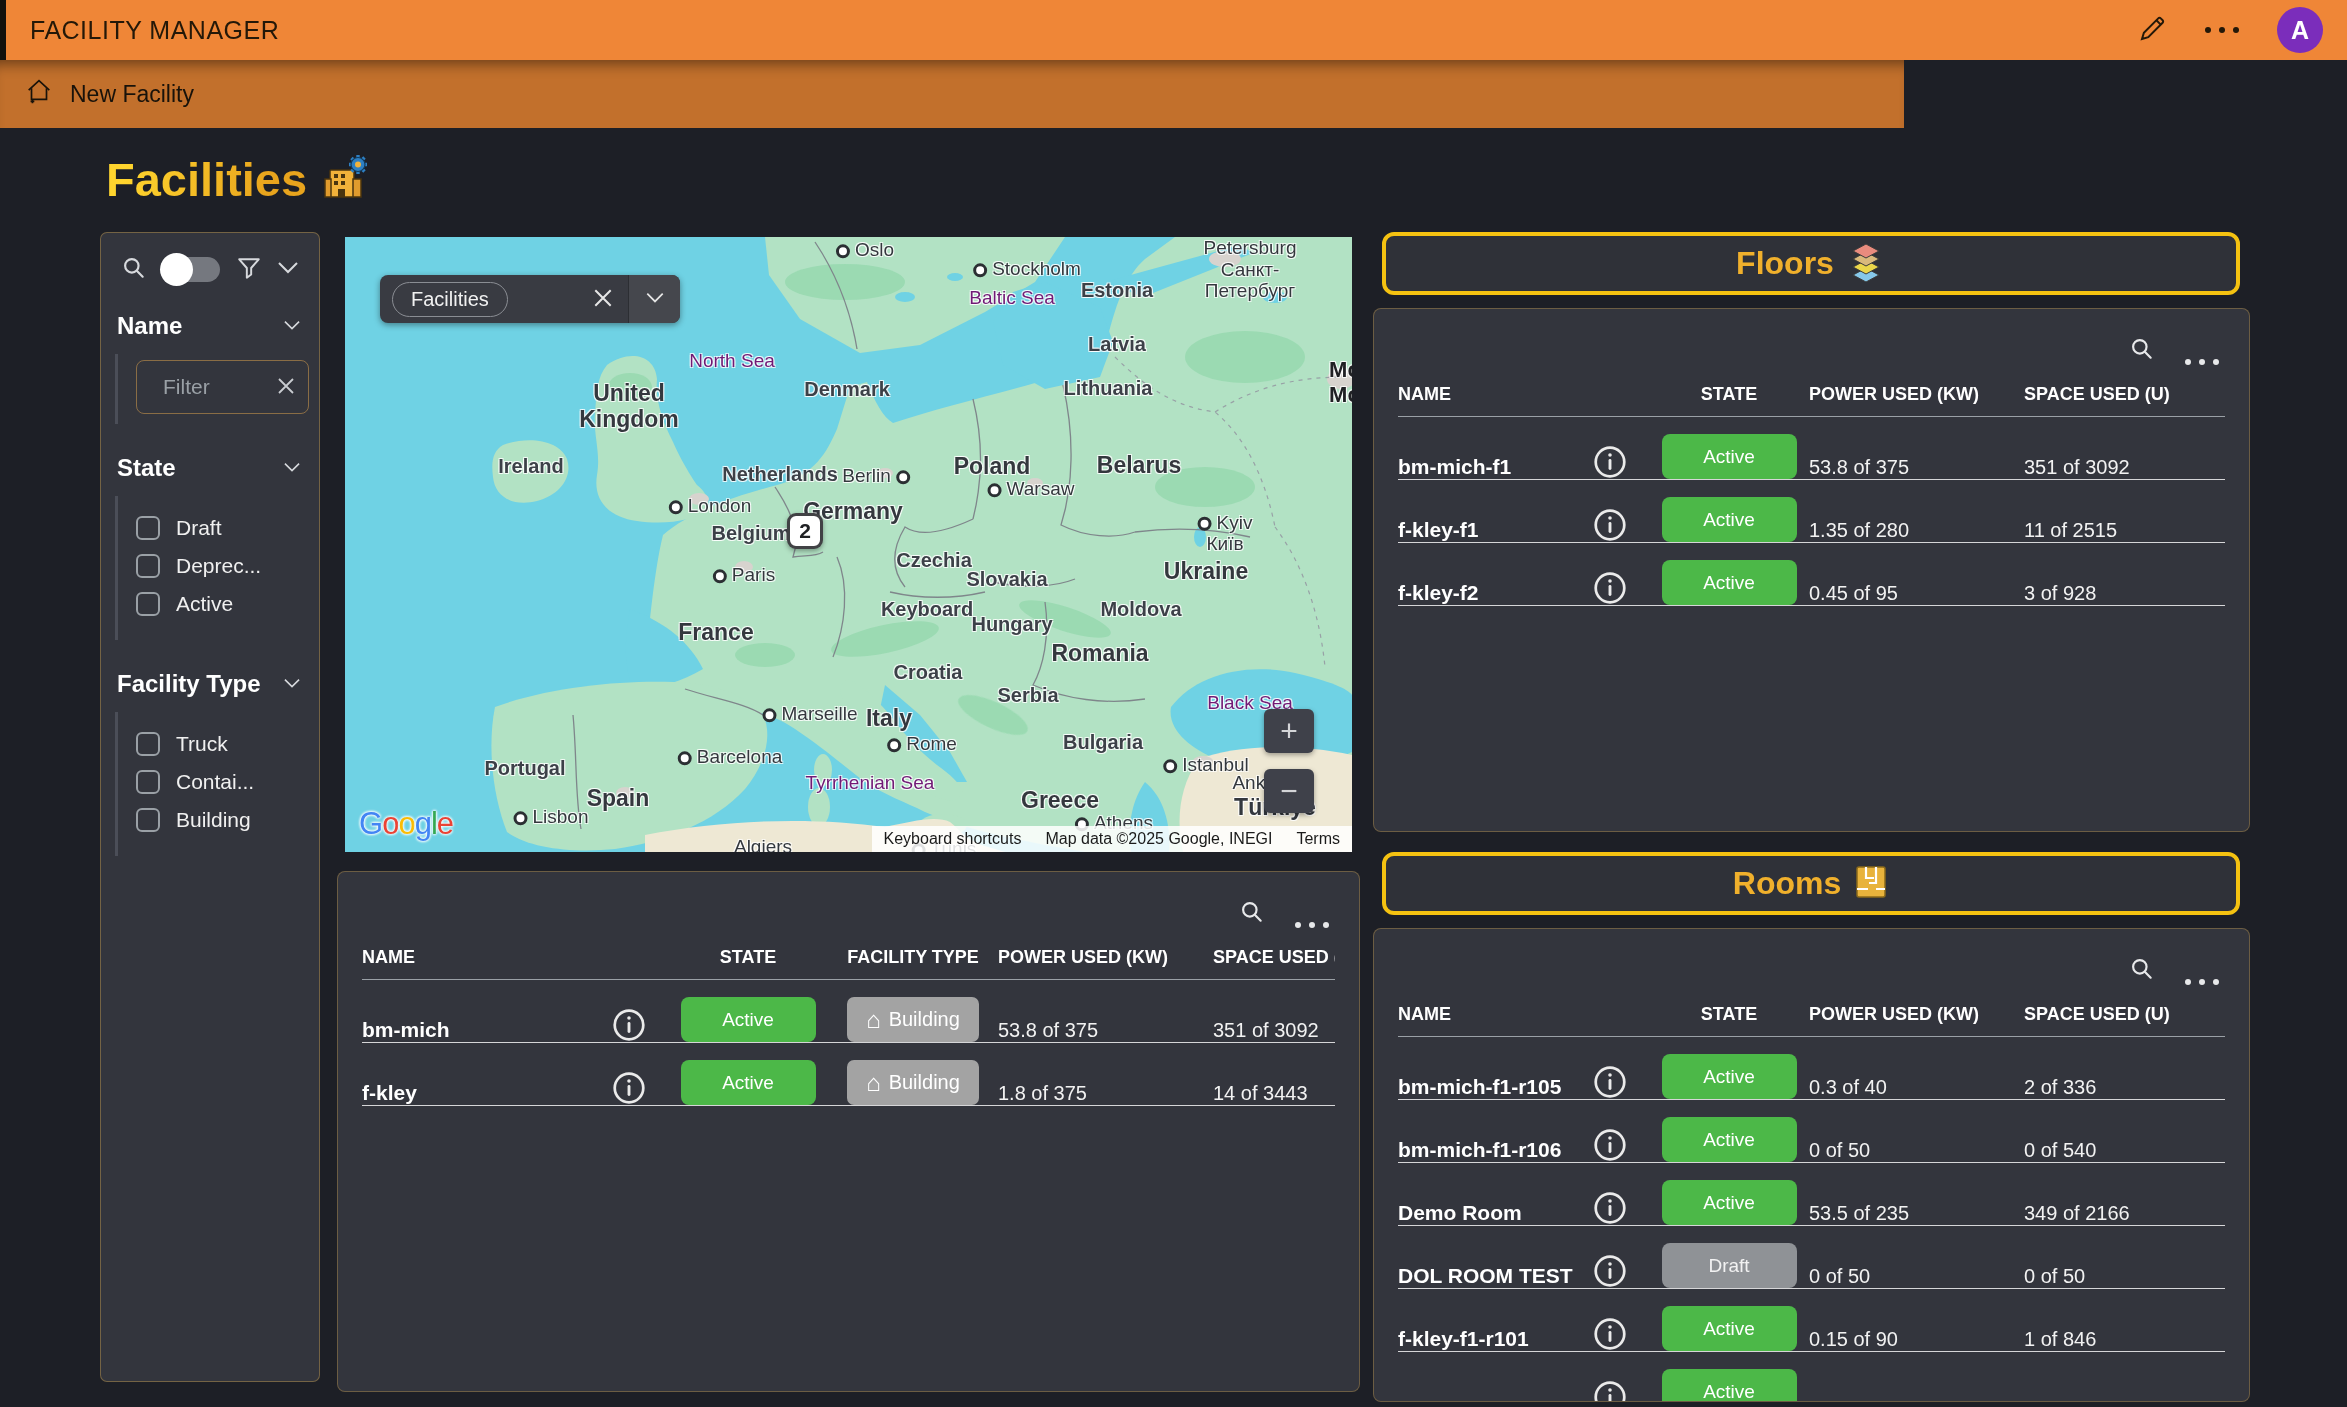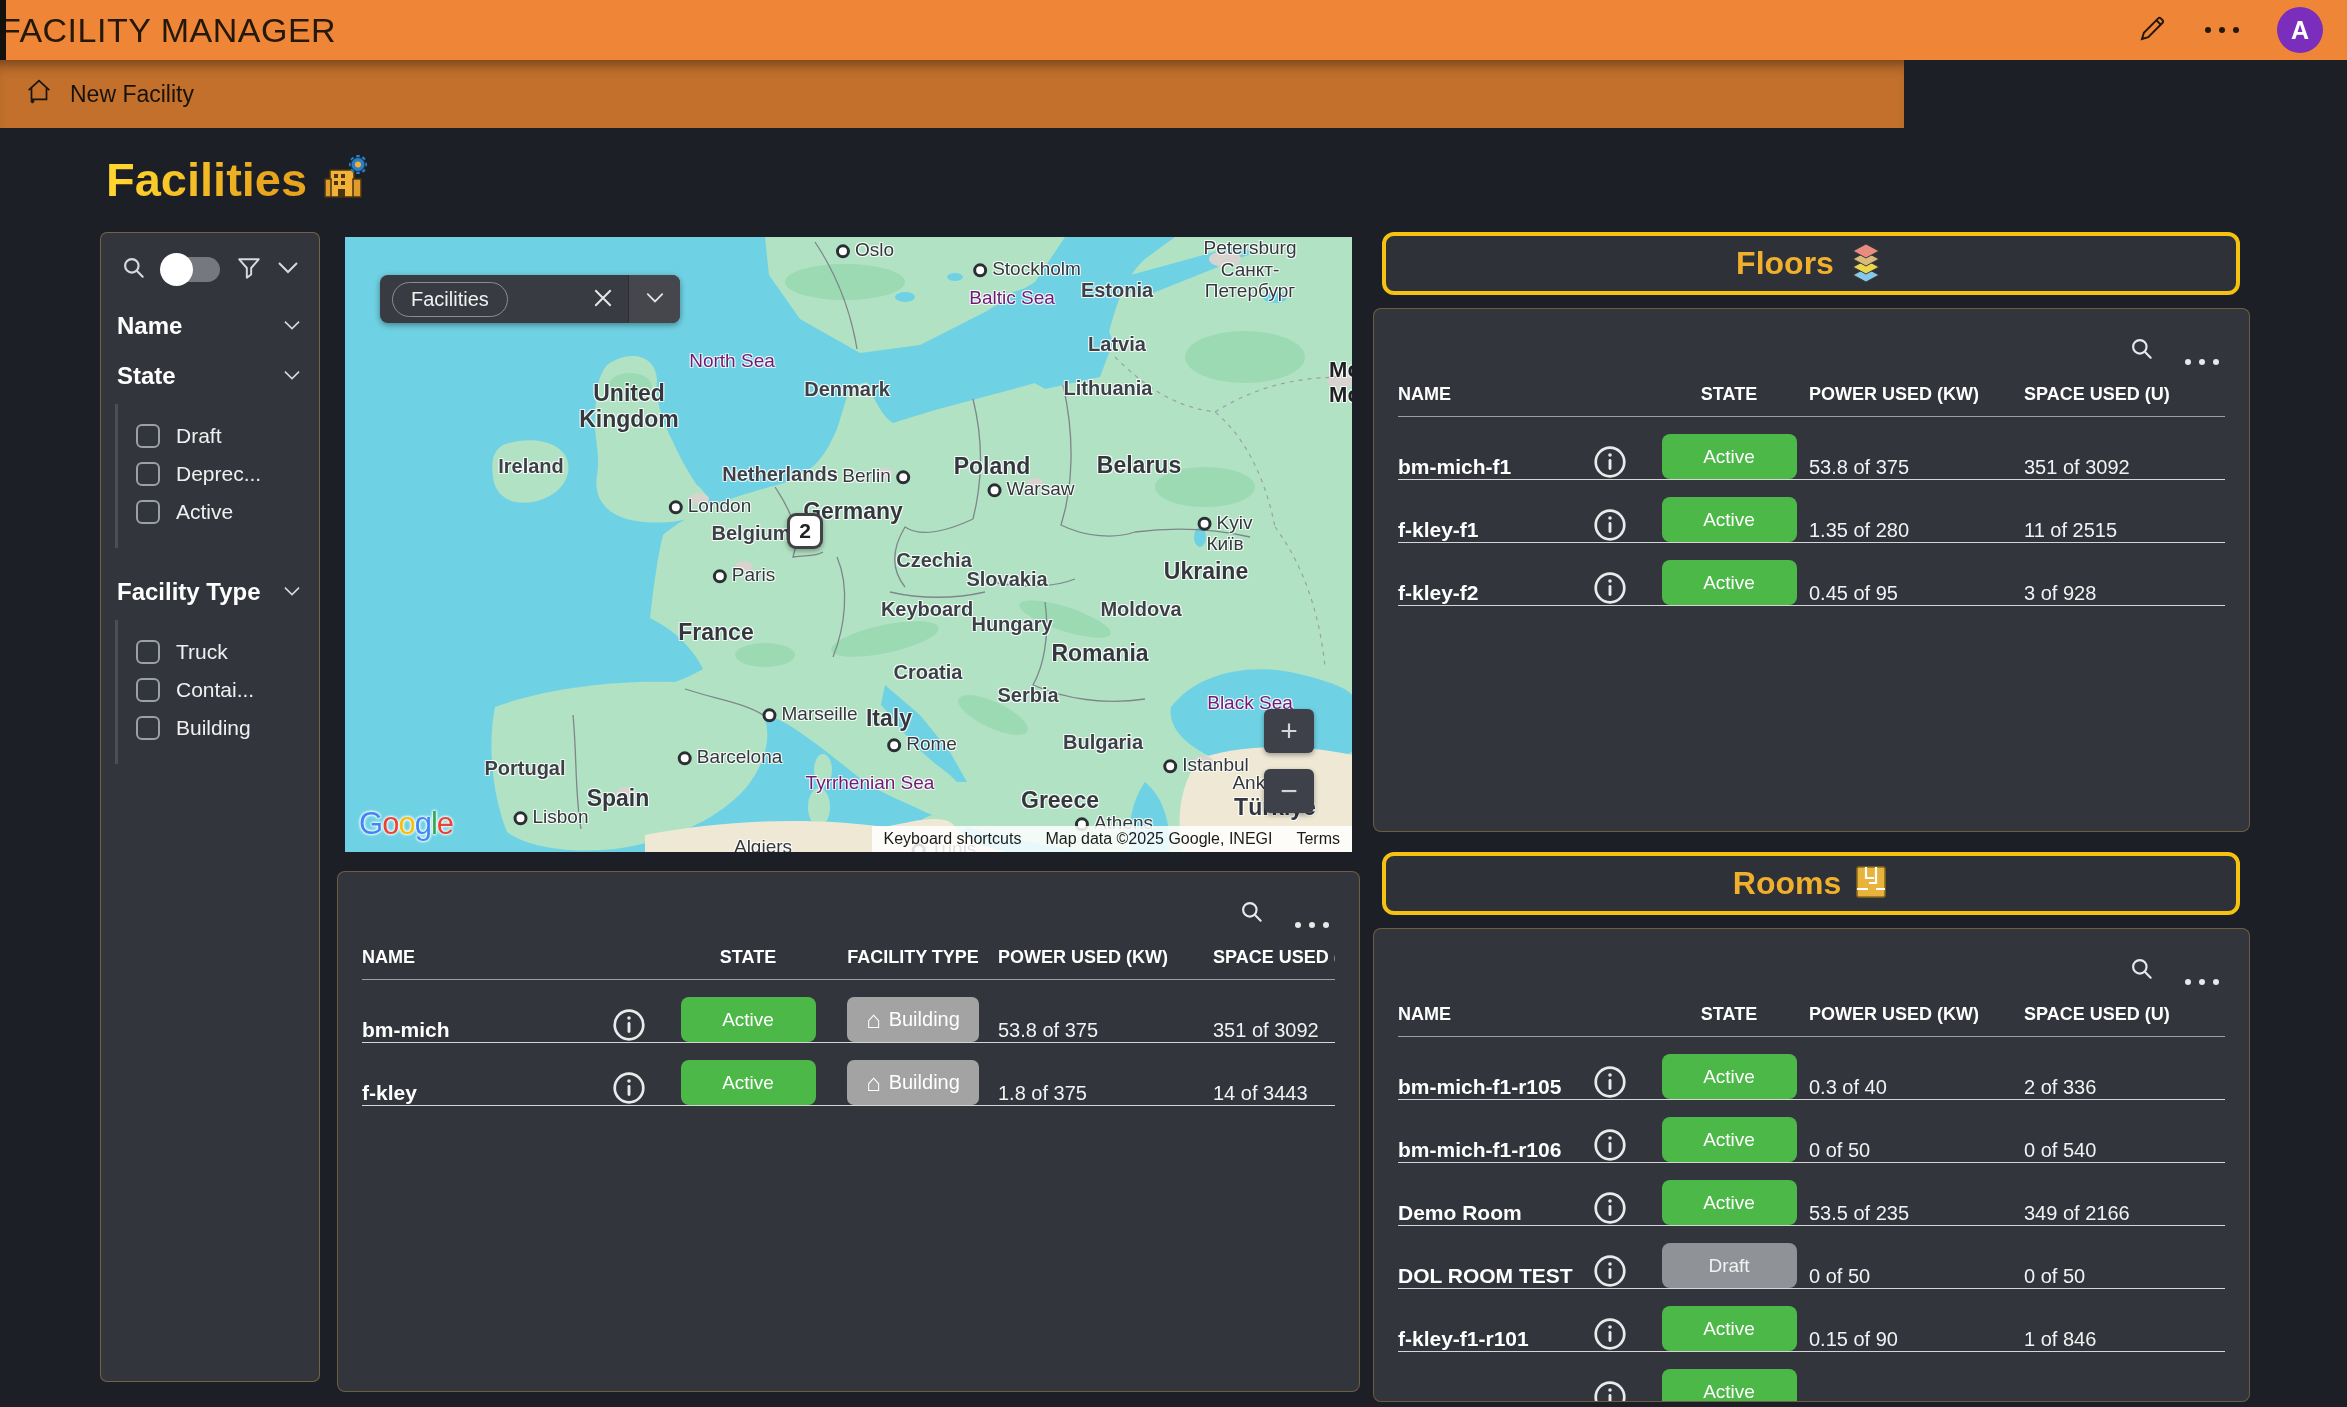--- a/index.html
+++ b/index.html
@@ -8,21 +8,21 @@
     --draft_gray:#8f9296; --building_gray:#a3a3a3; --avatar_purple:#7b2dbb;
     --map_sea:#6fd2e4; --map_land:#b2e2c4;
   }
   *{margin:0;padding:0;box-sizing:border-box;}
   html,body{width:2347px;height:1407px;overflow:hidden;}
   body{background:var(--background);font-family:"Liberation Sans",sans-serif;color:#fff;position:relative;}
 
   
   .topbar{position:absolute;left:0;top:0;width:2347px;height:60px;background:var(--topbar);display:flex;align-items:center;}
   .topbar .edge{position:absolute;left:0;top:0;width:6px;height:60px;background:#14110c;}
-  .app-title{font-size:34px;font-weight:300;color:#241808;letter-spacing:.5px;}
+  .app-title{font-size:25px;font-weight:300;color:#241808;letter-spacing:.5px;margin-left:30px;}
   .top-actions{position:absolute;right:24px;top:0;height:60px;display:flex;align-items:center;gap:38px;}
   .icon-btn{background:none;border:none;cursor:pointer;display:flex;align-items:center;justify-content:center;}
   .dots{display:flex;gap:8px;}
   .dots i{width:6px;height:6px;border-radius:50%;background:#241808;display:block;}
   .avatar{width:46px;height:46px;border-radius:50%;background:var(--avatar_purple);color:#fff;font-size:25px;font-weight:700;display:flex;align-items:center;justify-content:center;}
 
   .navbar{position:absolute;left:0;top:60px;width:1904px;height:68px;background:var(--navbar);
     box-shadow:inset 0 14px 14px -10px rgba(0,0,0,.45);display:flex;align-items:center;}
   .nav-item{display:flex;align-items:center;gap:16px;background:none;border:none;cursor:pointer;margin-left:24px;
     font-size:23px;color:#18120a;font-family:inherit;}
@@ -202,20 +202,32 @@
     </button>
   </div>
 
   <div class="sec-h">
     <span class="sec-lbl">Name</span>
     <span>
       <svg width="18" height="11" viewBox="0 0 22 14" fill="none" stroke="#d7d9dd" stroke-width="2">
           <path d="M2 2l9 9 9-9"></path>
         </svg>
     </span>
+  </div>
+  <div class="grp">
+    <div class="filter-box">
+      <input type="text" placeholder="Filter" style="">
+      <button class="icon-btn">
+        <span>
+          <svg width="20" height="20" viewBox="0 0 20 20" stroke="#c9ccd1" stroke-width="1.8">
+              <path d="M3 3l14 14 M17 3L3 17"></path>
+            </svg>
+        </span>
+      </button>
+    </div>
   </div>
 
   <div class="sec-h">
     <span class="sec-lbl">State</span>
     <span>
       <svg width="18" height="11" viewBox="0 0 22 14" fill="none" stroke="#d7d9dd" stroke-width="2">
           <path d="M2 2l9 9 9-9"></path>
         </svg>
     </span>
   </div>

